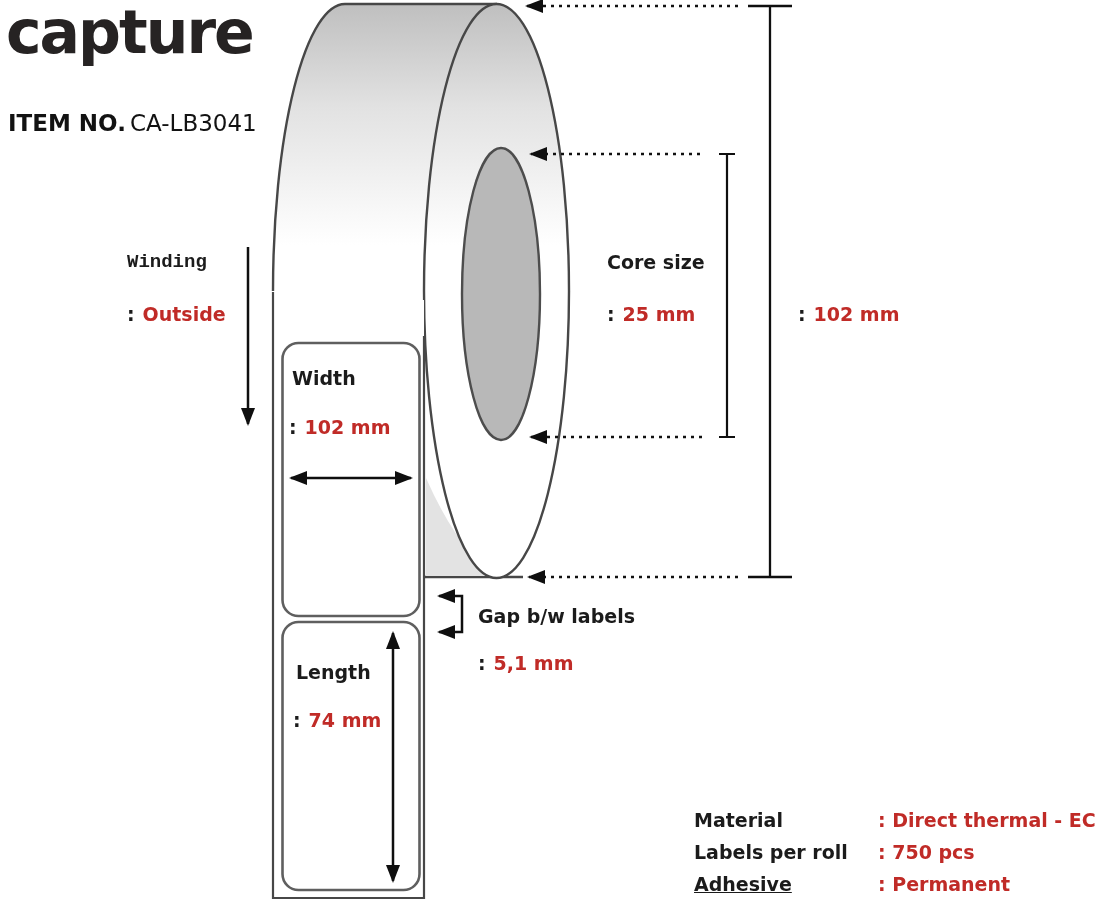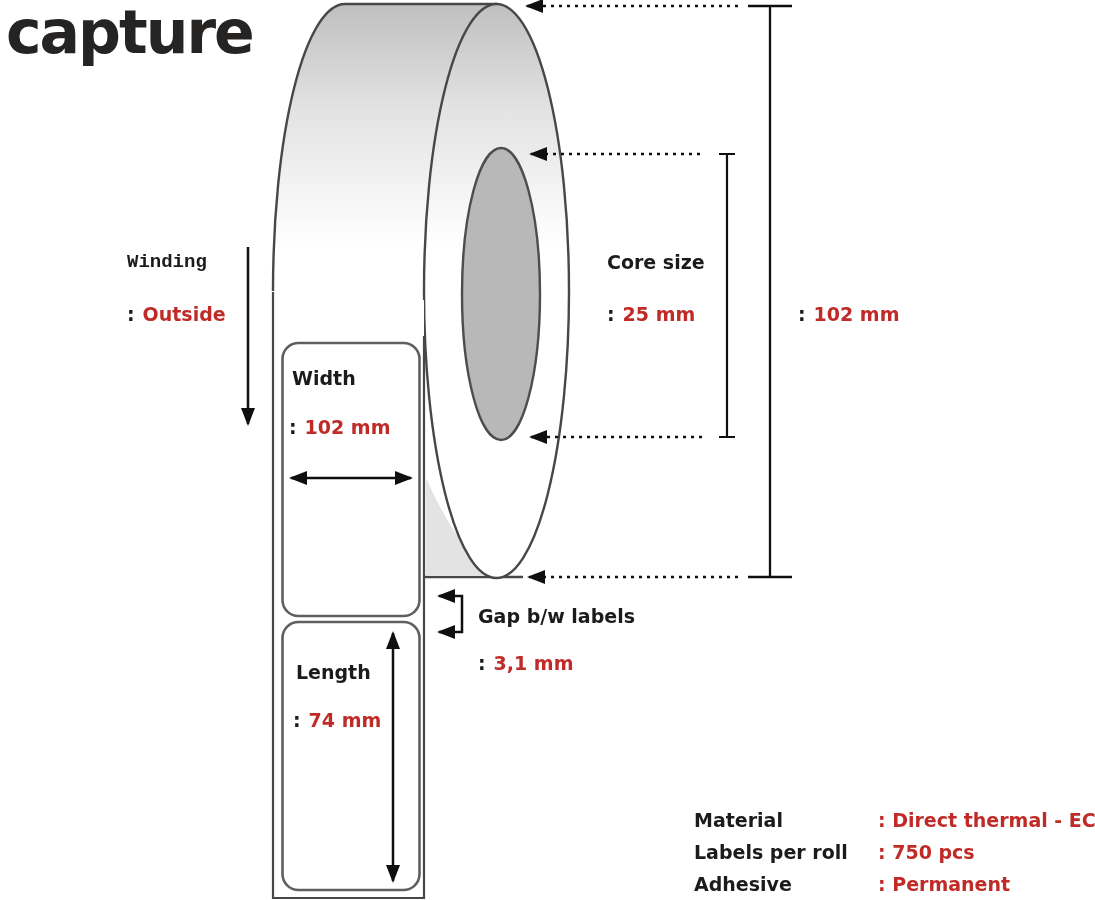--- a/index.html
+++ b/index.html
@@ -65,20 +65,23 @@
     <line x1="738" y1="6" x2="527" y2="6" stroke="#111111" stroke-width="2.6" stroke-dasharray="3 5" marker-end="url(#ah)"></line>
     <line x1="738" y1="577" x2="529" y2="577" stroke="#111111" stroke-width="2.6" stroke-dasharray="3 5" marker-end="url(#ah)"></line>
     <path d="M748,6 L792,6 M770,6 L770,577 M748,577 L792,577" fill="none" stroke="#0f0f0f" stroke-width="2.3"></path>
 
     <line x1="700" y1="154" x2="531" y2="154" stroke="#111111" stroke-width="2.6" stroke-dasharray="3 5" marker-end="url(#ah)"></line>
     <line x1="702" y1="437" x2="531" y2="437" stroke="#111111" stroke-width="2.6" stroke-dasharray="3 5" marker-end="url(#ah)"></line>
     <path d="M719,154 L735,154 M727,154 L727,437 M719,437 L735,437" fill="none" stroke="#0f0f0f" stroke-width="2.2"></path>
   </svg>
 
   <div id="brand-logo">capture</div>
+  <div id="item-line">
+    <span class="lbl">ITEM NO.</span><span class="val">CA-LB3041</span>
+  </div>
 
   <div class="t" style="left: 127px; top: 253px; color: rgb(27, 27, 27); font-family: Liberation Mono, monospace;">Winding</div>
   <div class="t" style="left: 127px; top: 305px; color: rgb(27, 27, 27);">
     <span class="colon" style="color: rgb(27, 27, 27);">:</span><span class="red" style="color: rgb(192, 43, 39);">Outside</span>
   </div>
 
   <div class="t" style="left: 292px; top: 369px; color: rgb(27, 27, 27);">Width</div>
   <div class="t" style="left: 289px; top: 418px; color: rgb(27, 27, 27);">
     <span class="colon" style="color: rgb(27, 27, 27);">:</span><span class="red" style="color: rgb(192, 43, 39);">102 mm</span>
   </div>
@@ -87,31 +90,31 @@
   <div class="t" style="left: 607px; top: 305px; color: rgb(27, 27, 27);">
     <span class="colon" style="color: rgb(27, 27, 27);">:</span><span class="red" style="color: rgb(192, 43, 39);">25 mm</span>
   </div>
 
   <div class="t" style="left: 798px; top: 305px; color: rgb(27, 27, 27);">
     <span class="colon" style="color: rgb(27, 27, 27);">:</span><span class="red" style="color: rgb(192, 43, 39);">102 mm</span>
   </div>
 
   <div class="t" style="left: 478px; top: 607px; color: rgb(27, 27, 27);">Gap b/w labels</div>
   <div class="t" style="left: 478px; top: 654px; color: rgb(27, 27, 27);">
-    <span class="colon" style="color: rgb(27, 27, 27);">:</span><span class="red" style="color: rgb(192, 43, 39);">3,1 mm</span>
+    <span class="colon" style="color: rgb(27, 27, 27);">:</span><span class="red" style="color: rgb(192, 43, 39);">5,1 mm</span>
   </div>
 
   <div class="t" style="left: 296px; top: 663px; color: rgb(27, 27, 27);">Length</div>
   <div class="t" style="left: 293px; top: 711px; color: rgb(27, 27, 27);">
     <span class="colon" style="color: rgb(27, 27, 27);">:</span><span class="red" style="color: rgb(192, 43, 39); text-align: right;">74 mm</span>
   </div>
 
   <div class="trow" style="top:811px">
     <span class="tl" style="color: rgb(27, 27, 27);">Material</span><span class="red" style="color: rgb(192, 43, 39);">: Direct thermal - ECO</span>
   </div>
   <div class="trow" style="top:843px">
     <span class="tl" style="color: rgb(27, 27, 27);">Labels per roll</span><span class="red" style="color: rgb(192, 43, 39);">: 750 pcs</span>
   </div>
   <div class="trow" style="top:875px">
-    <span class="tl" style="color: rgb(27, 27, 27);">Adhesive</span><span class="red" style="color: rgb(192, 43, 39);">: Permanent</span>
+    <span class="tl" style="color: rgb(27, 27, 27); text-decoration: underline;">Adhesive</span><span class="red" style="color: rgb(192, 43, 39);">: Permanent</span>
   </div>
 
 </div>
 
 </body></html>

